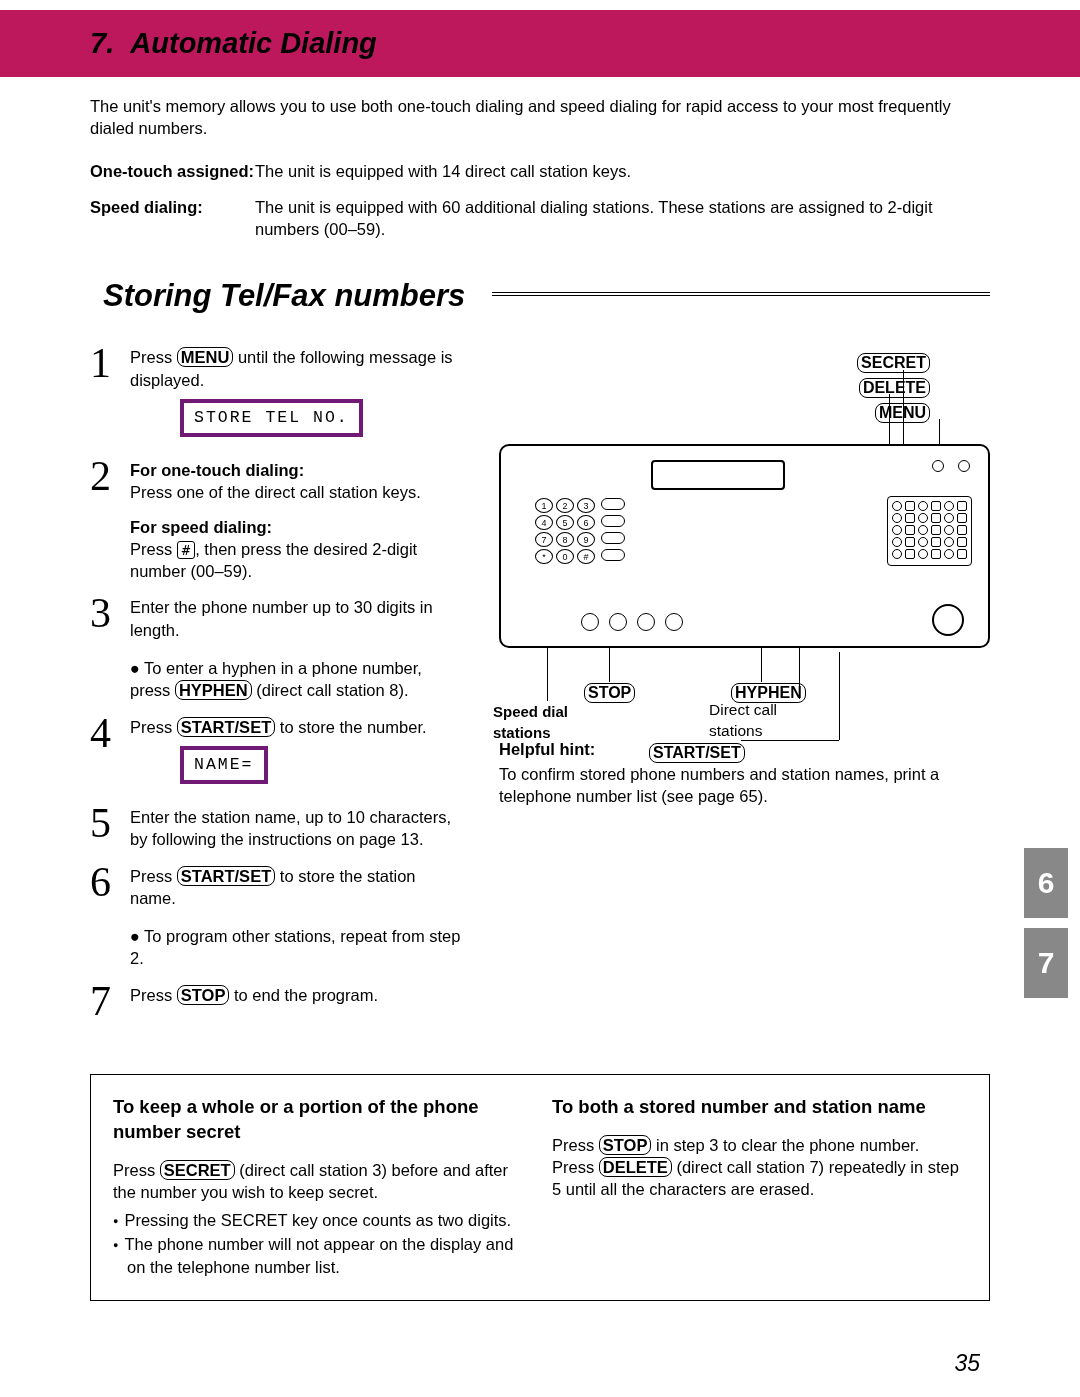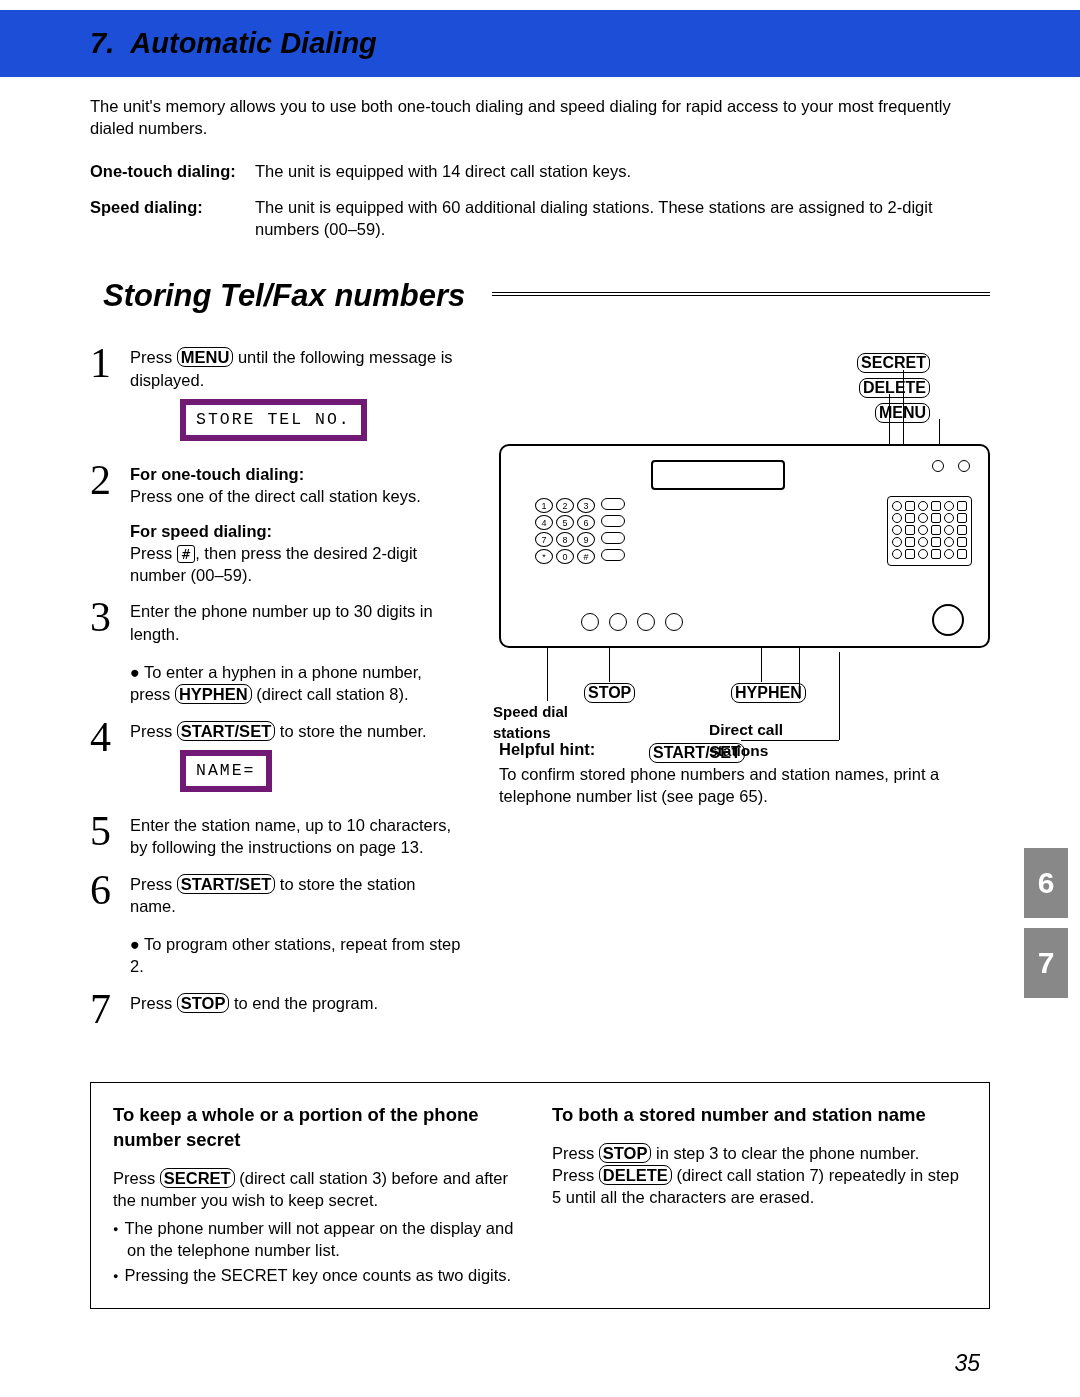--- a/index.html
+++ b/index.html
@@ -1,35 +1,35 @@
 <!DOCTYPE html>
 <html><head>
 <meta charset="utf-8">
 <style>
 body{margin:0;background:#fff;font-family:Arial,Helvetica,sans-serif;font-size:16.5px;color:#000;line-height:1.35}
 .page{width:1080px;height:1397px;position:relative;box-sizing:border-box}
-.header-bar{background:#1d4ed8;padding:14px 0 14px 90px;margin-top:10px}
+.header-bar{background:#be185d;padding:14px 0 14px 90px;margin-top:10px}
 .header-bar h1{margin:0;font-style:italic;font-weight:bold;font-size:29px}
 .content{padding:18px 90px 0 90px}
 .intro{margin:0 0 20px 0}
 .defrow{display:flex;margin-bottom:14px}
 .defrow .k{width:165px;font-weight:bold;flex-shrink:0}
 .defrow .v{flex:1}
 .section-title{display:flex;align-items:center;margin:22px 0 12px 0}
 .section-title h2{margin:13px;font-style:italic;font-weight:bold;font-size:31px;padding-right:14px}
 .section-title .rules{flex:1;border-top:4px double #000;height:4px}
 .two-col{display:flex;gap:34px}
 .leftcol{width:375px;flex-shrink:0}
 .rightcol{flex:1;position:relative}
 .step{display:flex;margin-bottom:10px}
 .step .num{width:40px;font-size:42px;line-height:1;font-family:"Times New Roman",serif;flex-shrink:0}
 .step .body{flex:1;padding-top:4px}
 .btn{border:1px solid #000;border-radius:8px;padding:0 3px;font-weight:bold;display:inline-block;line-height:1.1}
 .keybtn{border:1px solid #000;border-radius:3px;padding:0 4px;font-family:monospace;font-size:14px;display:inline-block;line-height:1.15}
-.lcd{border:6px solid #701a75;padding:4px 10px;font-family:"Courier New",monospace;letter-spacing:2px;margin:8px auto 8px 50px;display:table}
+.lcd{border:4px solid #701a75;padding:4px 10px;font-family:"Courier New",monospace;letter-spacing:2px;margin:8px auto 8px 50px;display:table}
 .note{margin-top:16px}
 .note .bullet{display:inline-block;width:14px}
 b{font-weight:bold}
 .device{border:2px solid #000;border-radius:10px;height:200px;margin-top:102px;position:relative;background:#fff}
 .device .lcd-disp{position:absolute;top:14px;left:150px;width:130px;height:26px;border:2px solid #000;border-radius:4px}
 .device .keypad{position:absolute;top:52px;left:34px;font-size:10px;font-family:Arial}
 .device .keypad .row{display:flex;gap:3px;margin-bottom:2px}
 .device .keypad .k{width:16px;height:13px;border:1px solid #000;border-radius:50%;display:flex;align-items:center;justify-content:center;font-size:9px}
 .device .indicators{position:absolute;top:14px;right:18px;display:flex;gap:14px}
 .device .indicators .c{width:10px;height:10px;border:1.5px solid #000;border-radius:50%}
@@ -42,21 +42,21 @@
 .device .bottom-row{position:absolute;bottom:14px;left:80px;right:80px;height:20px;display:flex;gap:10px;align-items:center}
 .device .bottom-row .bc{width:16px;height:16px;border:1.5px solid #000;border-radius:50%}
 .device .start-btn{position:absolute;bottom:10px;right:24px;width:28px;height:28px;border:2px solid #000;border-radius:50%}
 .labels{position:absolute;font-weight:bold;font-size:16px}
 .lbl-secret{top:10px;right:60px}
 .lbl-delete{top:35px;right:60px}
 .lbl-menu{top:60px;right:60px}
 .lbl-stop{top:340px;left:85px}
 .lbl-hyphen{top:340px;left:232px}
 .lbl-speed{top:360px;left:-6px;font-size:15px}
-.lbl-direct{top:378px;left:210px;font-weight:bold;font-size:15.5px}
+.lbl-direct{top:358px;left:210px;font-weight:normal;font-size:15.5px}
 .lbl-startset{top:400px;left:150px}
 .leader{position:absolute;background:#000;width:1px}
 .ld-secret{top:28px;right:86px;height:90px}
 .ld-delete{top:52px;right:100px;height:70px}
 .ld-menu{top:77px;right:50px;height:45px}
 .ld-stop{top:305px;left:110px;height:35px}
 .ld-hyphen{top:305px;left:262px;height:35px}
 .ld-speed{top:305px;left:48px;height:54px}
 .ld-direct{top:305px;left:300px;height:52px}
 .ld-startset{top:310px;left:340px;height:88px}
@@ -79,21 +79,21 @@
 <div class="page">
 
   <div class="header-bar">
     <h1><span>7.</span>&nbsp;&nbsp;<span>Automatic Dialing</span></h1>
   </div>
 
   <div class="content">
     <p class="intro">The unit's memory allows you to use both one-touch dialing and speed dialing for rapid access to your most frequently dialed numbers.</p>
 
     <div class="defrow">
-      <div class="k">One-touch dialing:</div>
+      <div class="k">One-touch assigned:</div>
       <div class="v">The unit is equipped with 14 direct call station keys.</div>
     </div>
     <div class="defrow">
       <div class="k">Speed dialing:</div>
       <div class="v">The unit is equipped with 60 additional dialing stations. These stations are assigned to 2-digit numbers (00–59).</div>
     </div>
 
     <div class="section-title">
       <h2>Storing Tel/Fax numbers</h2>
       <div class="rules"></div>
@@ -276,22 +276,22 @@
   <div class="side-tabs">
     <div class="tab">6</div>
     <div class="tab">7</div>
   </div>
 
   <div class="bottom-box">
     <div class="bcol">
       <h3>To keep a whole or a portion of the phone number secret</h3>
       <span>Press </span><span class="btn">SECRET</span><span> (direct call station 3) before and after the number you wish to keep secret.</span>
       <ul>
+        <li>Pressing the SECRET key once counts as two digits.</li>
         <li>The phone number will not appear on the display and on the telephone number list.</li>
-        <li>Pressing the SECRET key once counts as two digits.</li>
       </ul>
     </div>
     <div class="bcol">
       <h3>To both a stored number and station name</h3>
       <span>Press </span><span class="btn">STOP</span><span> in step 3 to clear the phone number.</span><br>
       <span>Press </span><span class="btn">DELETE</span><span> (direct call station 7) repeatedly in step 5 until all the characters are erased.</span>
     </div>
   </div>
 
   <div class="page-num">35</div>

